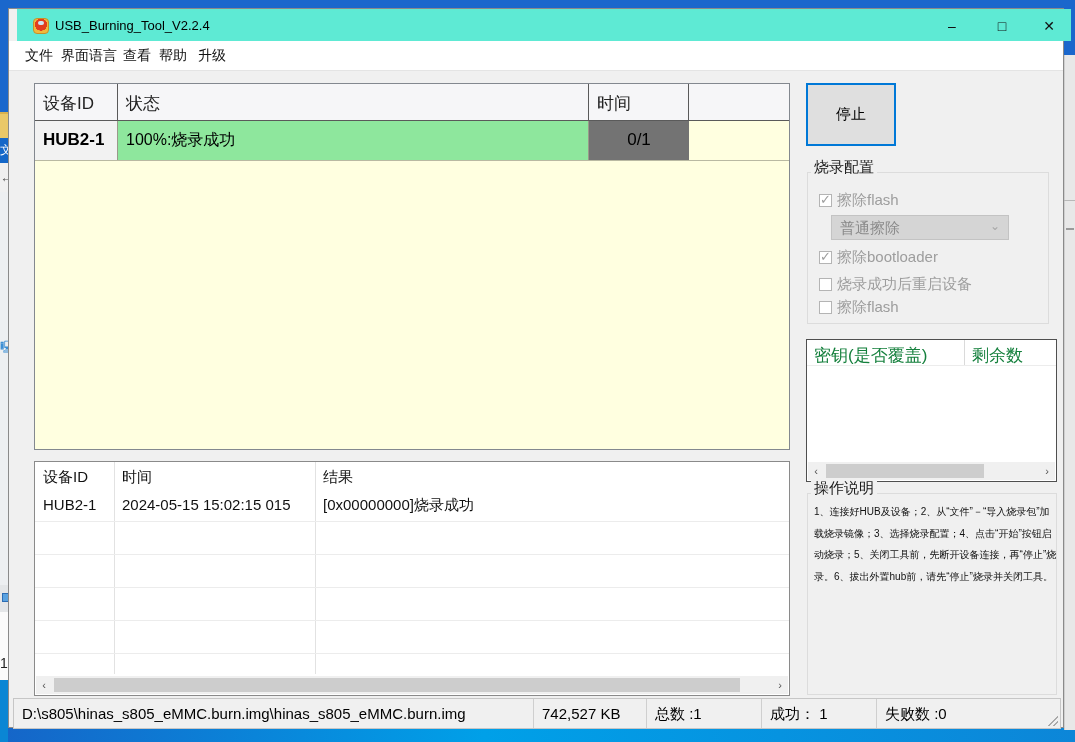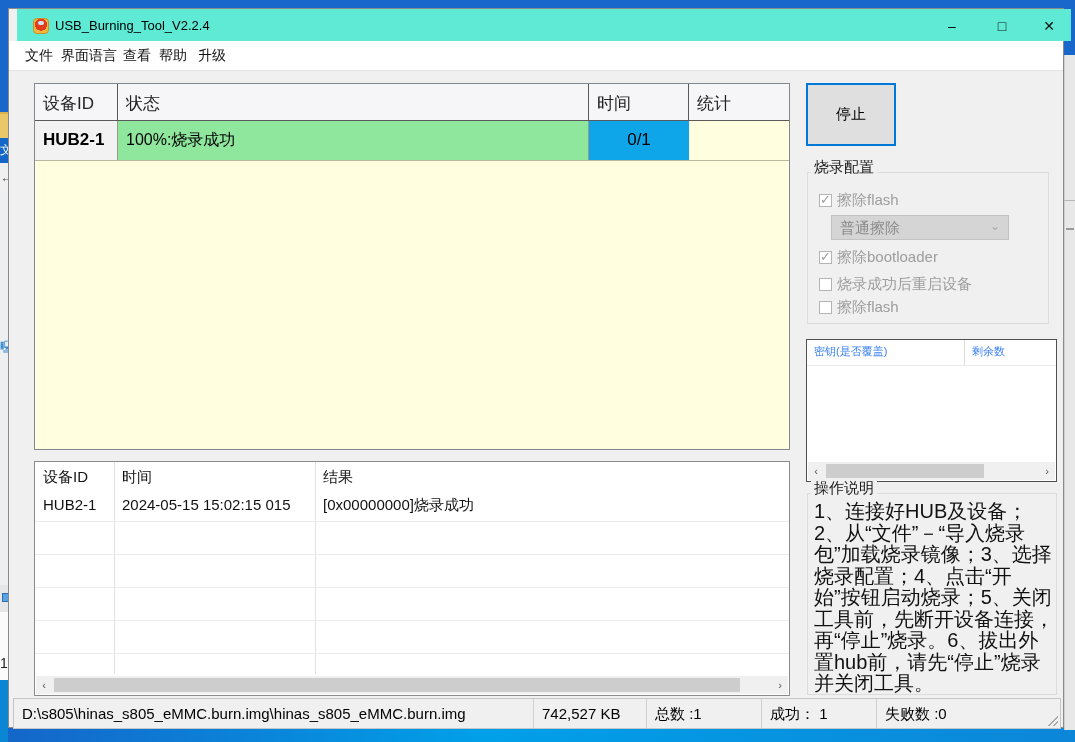--- a/index.html
+++ b/index.html
@@ -52,21 +52,21 @@
   .dev-header .hc { border-right:1px solid #5a5a5a; font-size:17px; color:#222;
                     padding:8px 0 0 8px; }
   .hc-id { width:83px; } .hc-status { width:471px; } .hc-time { width:100px; } .hc-stats { width:100px; border-right:none !important; }
   .dev-row { display:flex; height:40px; border-bottom:1px solid #b9b9a2; }
   .dev-row .dc { border-right:1px solid #9a9a8a; font-size:17px; color:#000; }
   .dc-id { width:83px; background:#f2f2f2; padding:9px 0 0 8px; font-weight:bold; font-size:16px; }
   .dc-status { width:471px; position:relative; background:#ffffe0; }
   .dc-status .bar { position:absolute; left:0; top:0; height:100%; background:#8ee79d; }
   .dc-status .bar-label { position:absolute; left:8px; top:9px; font-size:16px; color:#000; }
   .dc-time { width:100px; background:#ffffe0; text-align:right; padding:9px 12px 0 0; }
-  .dc-stats { width:100px; background:#0ea5e9; text-align:center; padding:9px 0 0 0; border-right:none !important; }
+  .dc-stats { width:100px; background:#737373; text-align:center; padding:9px 0 0 0; border-right:none !important; }
 
   
   .btn { position:absolute; background:#dfdfdf; font-size:15px; color:#000;
          display:flex; align-items:center; justify-content:center; cursor:default; }
   .btn-stop { left:797px; top:74px; width:90px; height:63px; border:2px solid #0078d7; }
   .btn-refresh { left:911px; top:74px; width:94px; height:63px; border:1px solid #b2b2b2; }
 
   
   .grp { position:absolute; border:1px solid #dcdcdc; }
   .grp-label { position:absolute; font-size:15px; color:#1a1a1a; background:#f0f0f0; padding:0 3px; }
@@ -81,34 +81,34 @@
   .row-reboot { left:810px; top:266px; }
   .row-overwrite { left:810px; top:289px; }
   .dropdown { position:absolute; left:822px; top:206px; width:178px; height:25px; background:#d5d5d5;
               border:1px solid #c3c3c3; font-size:15px; color:#8a8a8a; padding:3px 0 0 8px; }
   .dropdown .chev { position:absolute; right:8px; top:3px; color:#a8a8a8; font-size:12px; }
 
   
   .keytable { position:absolute; left:797px; top:330px; width:251px; height:143px;
               background:#fff; border:1px solid #4f4f4f; }
   .key-header { display:flex; height:26px; border-bottom:1px solid #ececec; }
-  .key-header .kc { font-size:11px; color:#3b82f6; padding:4px 0 0 7px; }
+  .key-header .kc { font-size:17px; color:#15803d; padding:4px 0 0 7px; }
   .kc-key { width:158px; border-right:1px solid #dadada; }
   .kc-rem { flex:1; }
   .hscroll { position:absolute; left:1px; bottom:1px; height:18px; background:#f0f0f0;
              display:flex; align-items:center; }
   .keytable .hscroll { width:247px; }
   .hs-arrow { width:16px; text-align:center; color:#555; font-size:11px; }
   .hs-thumb { height:14px; background:#cdcdcd; }
   .keytable .hs-thumb { width:158px; margin-left:2px; }
 
   
   .ops-grp { left:798px; top:484px; width:250px; height:202px; }
   .ops-label { left:802px; top:470px; }
-  .ops-text { position:absolute; left:805px; top:492px; width:243px; font-size:20px;
+  .ops-text { position:absolute; left:805px; top:492px; width:243px; font-size:10px;
               color:#111; line-height:21.5px; }
 
   
   .logtable { position:absolute; left:25px; top:452px; width:756px; height:235px;
               background:#fff; border:1px solid #8a8a8a; }
   .log-header { display:flex; height:27px; font-size:15px; color:#111; }
   .log-header .lc { padding:6px 0 0 8px; }
   .lc-id { width:79px; } .lc-time { width:201px; } .lc-result { flex:1; }
   .log-vline { position:absolute; top:0; width:1px; background:#e2e2e2; height:212px; }
   .vl1 { left:79px; } .vl2 { left:280px; }
@@ -170,21 +170,20 @@
       <span class="menu-item" style="left:114px">查看</span>
       <span class="menu-item" style="left:150px">帮助</span>
       <span class="menu-item" style="left:189px">升级</span>
     </div>
 
     <div class="devtable">
       <div class="dev-header">
         <div class="hc hc-id">设备ID</div>
         <div class="hc hc-status">状态</div>
         <div class="hc hc-time">时间</div>
-        <div class="hc hc-stats">统计</div>
       </div>
       <div class="dev-row">
         <div class="dc dc-id">HUB2-1</div>
         <div class="dc dc-status">
           <div class="bar" style="width:100%"></div>
           <div class="bar-label">100%:烧录成功</div>
         </div>
         <div class="dc dc-stats">0/1</div>
       </div>
     </div>

